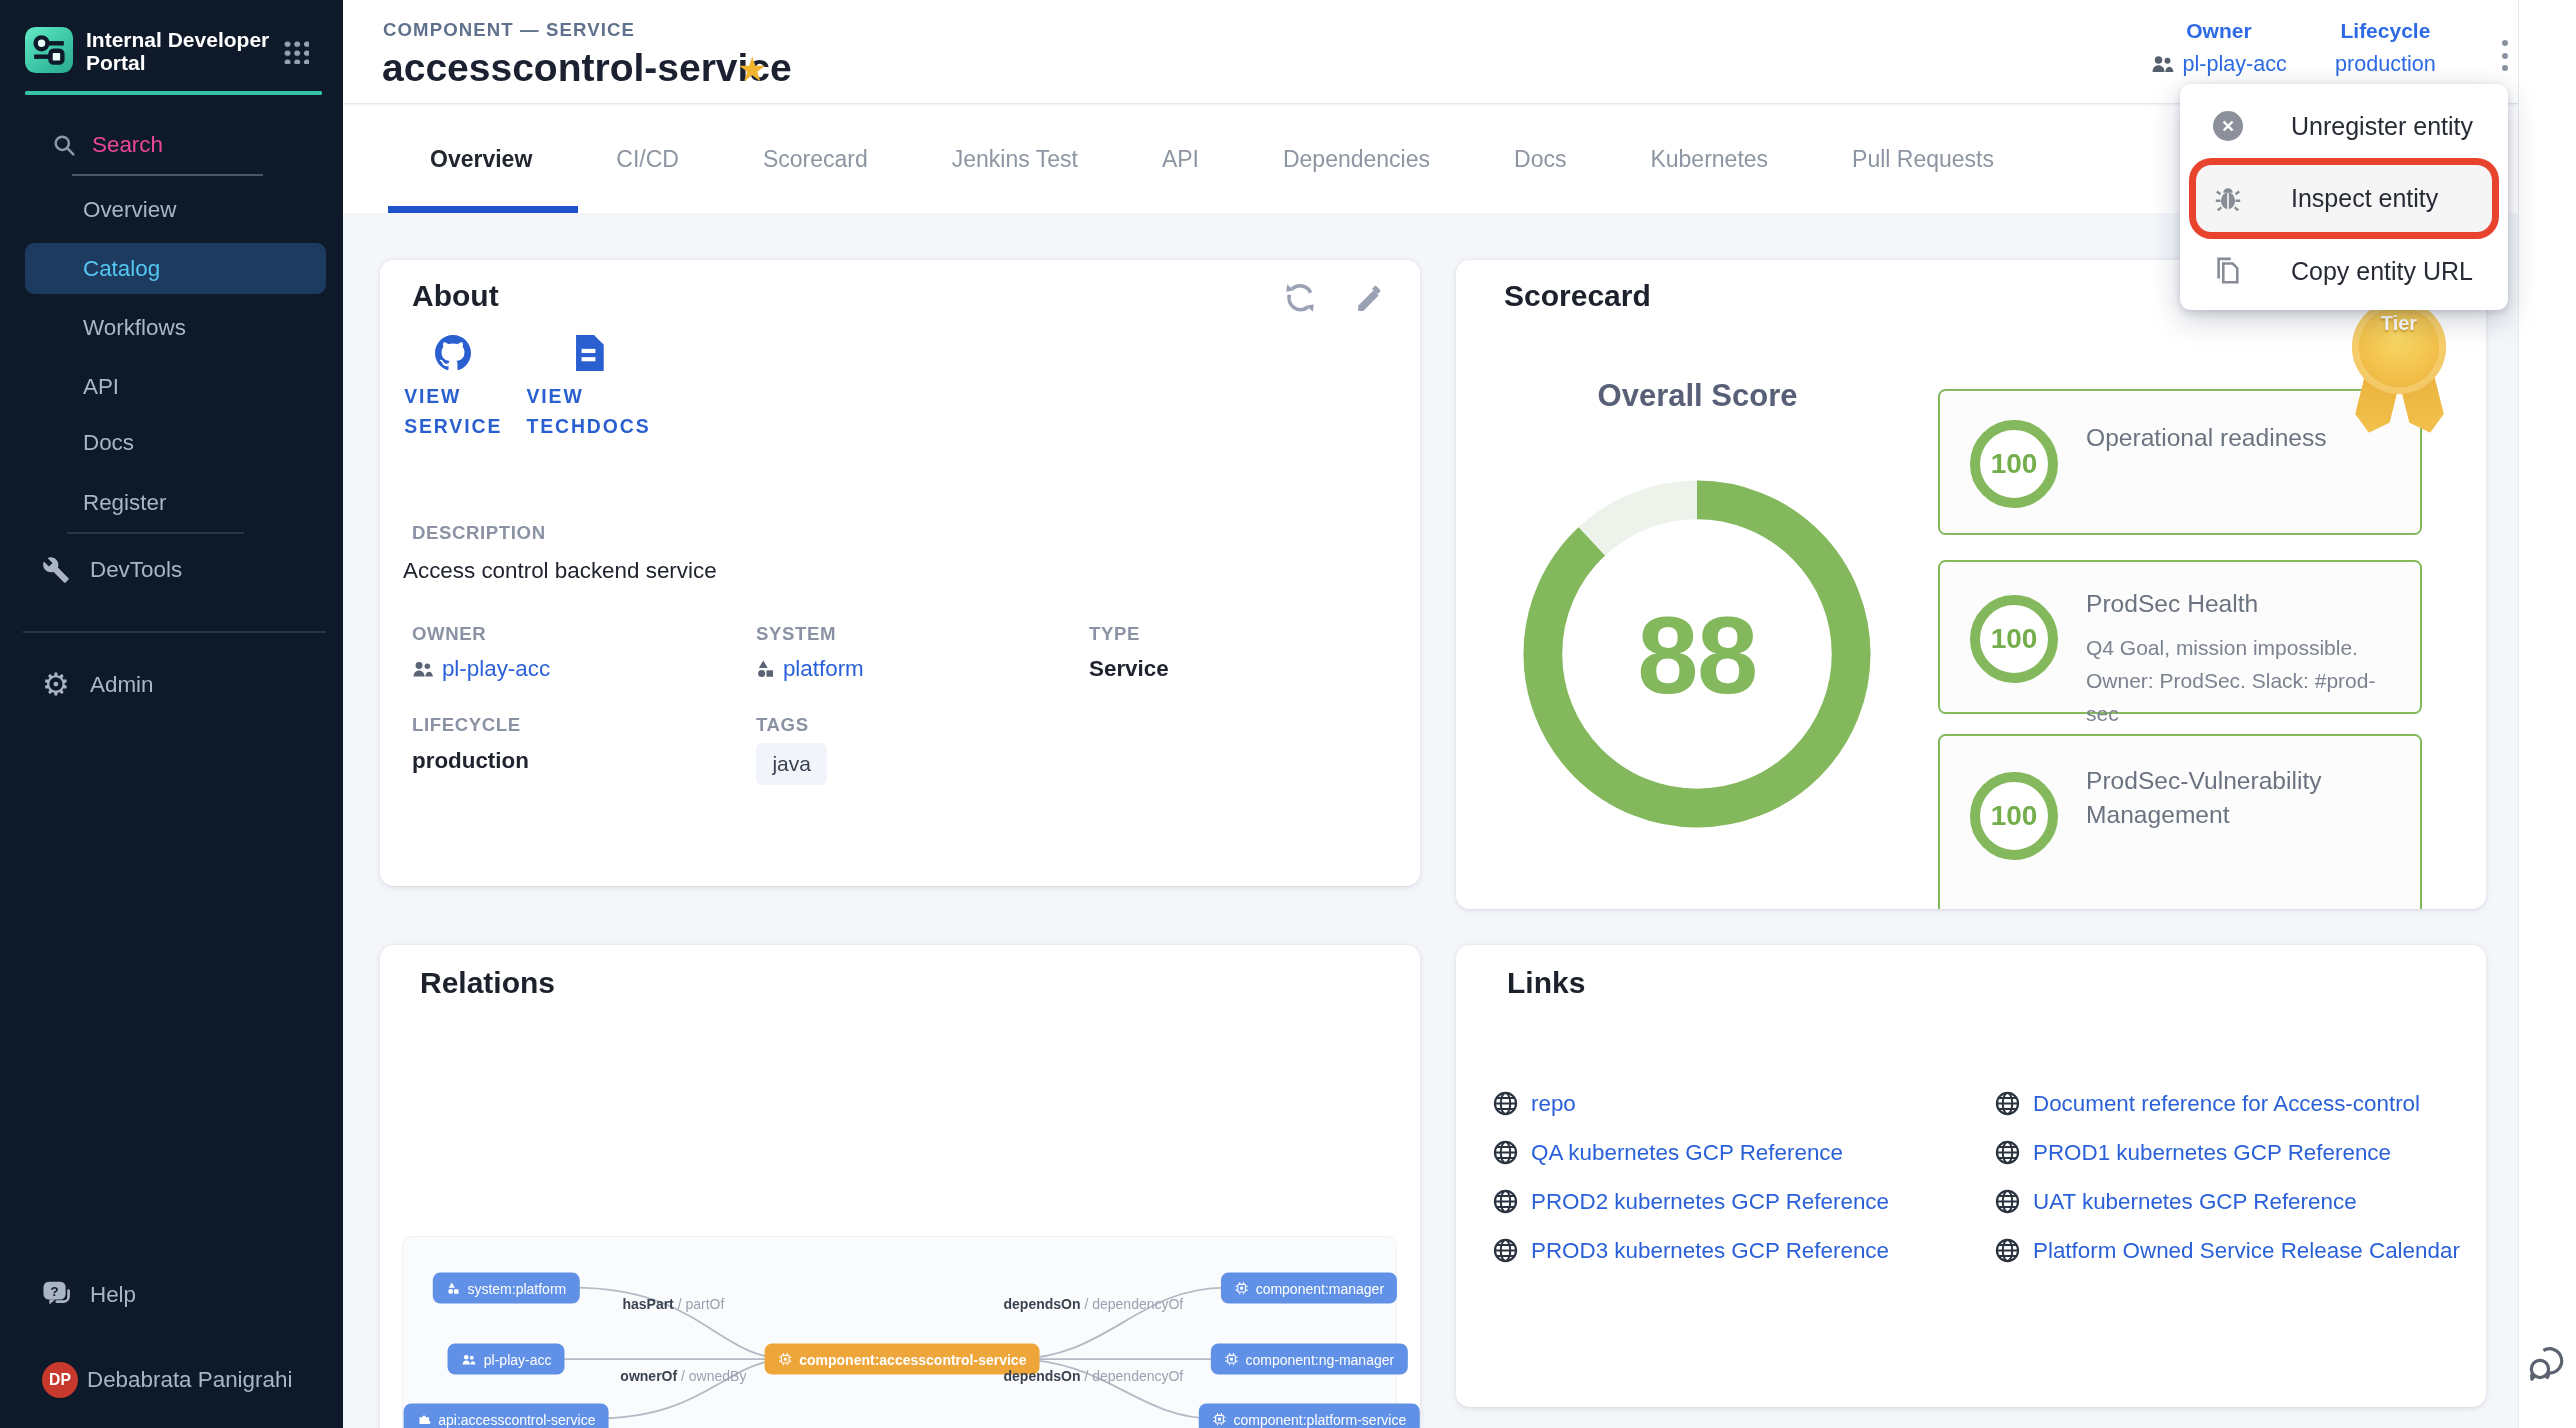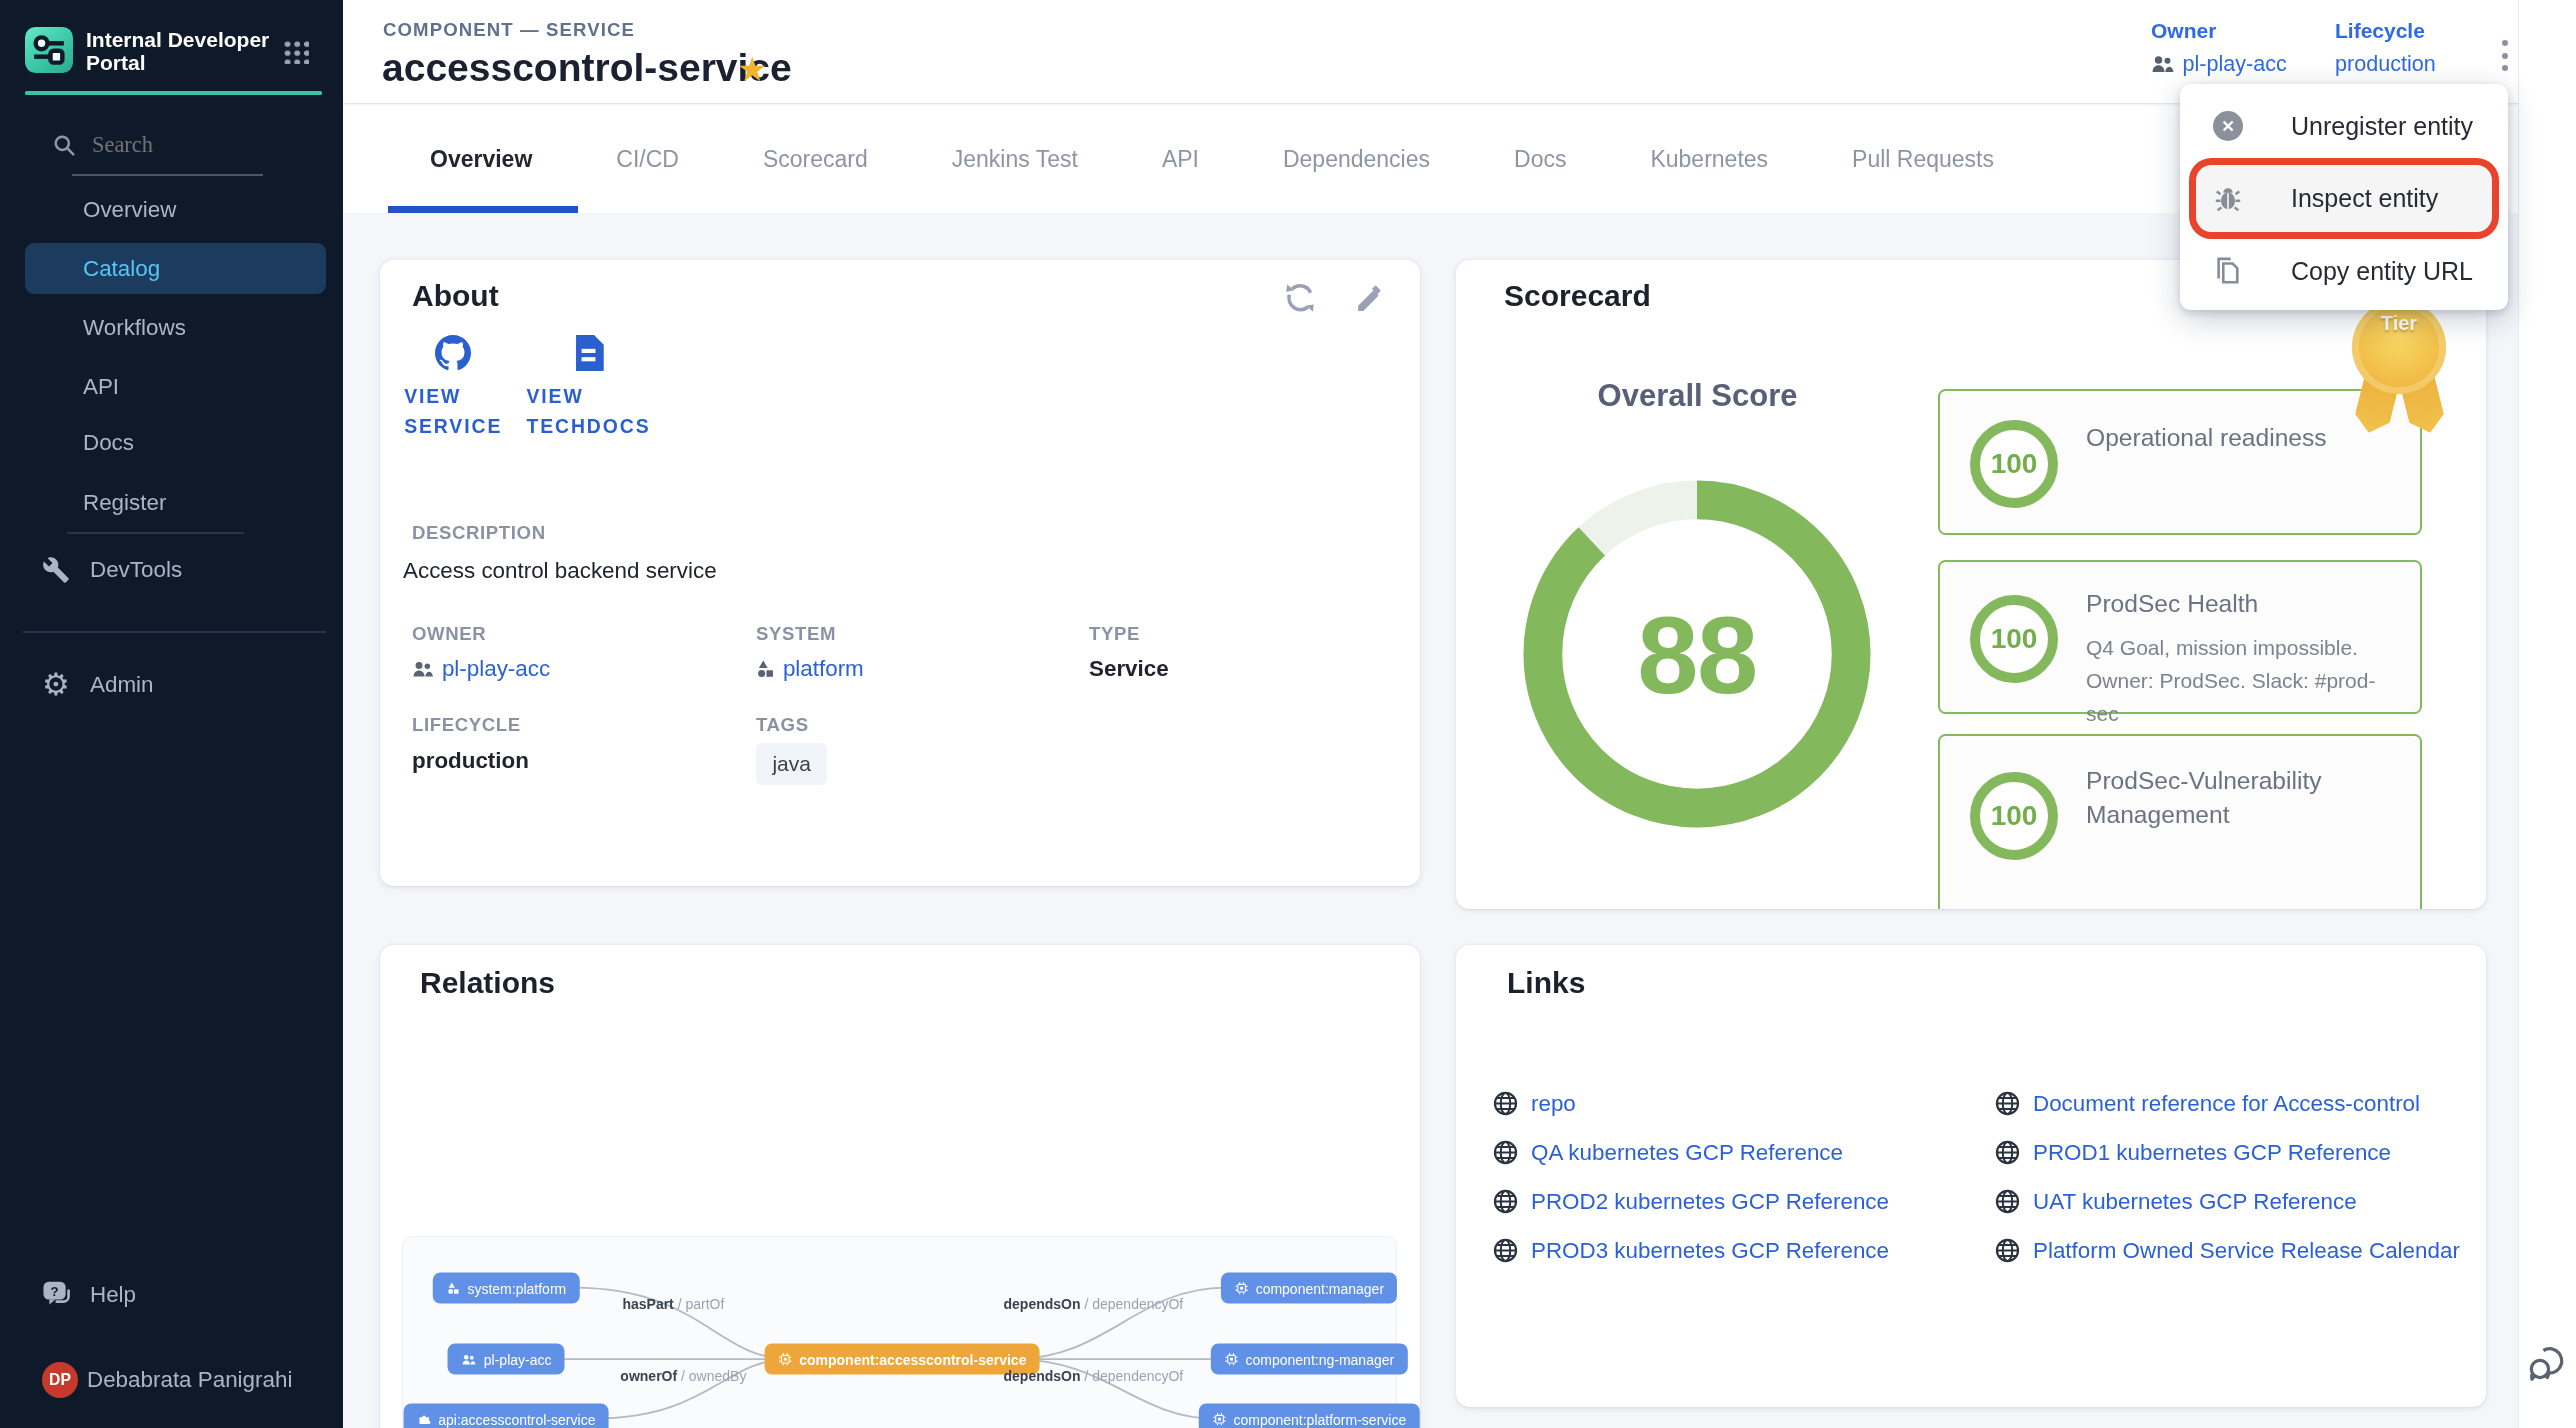--- a/index.html
+++ b/index.html
@@ -11,35 +11,35 @@
   .sidebar { position:absolute; left:0; top:0; width:343px; height:1428px; background:#0e1a29; z-index:30; }
   .brand-icon { position:absolute; left:25px; top:27px; width:48px; height:46px; border-radius:10.4px;
     background:linear-gradient(140deg,#63e9c6 0%,#3cc7a6 55%,#2aa88b 100%); }
   .brand-title { position:absolute; left:86px; top:28px; color:#fff; font-size:21px; font-weight:700; line-height:23px; }
   .grid-icon { position:absolute; left:282px; top:39px; width:27px; height:25px;
     background-image:radial-gradient(circle,#96a1b1 2.7px, rgba(0,0,0,0) 3.1px); background-size:9.7px 9px; background-position:0.7px 0.7px; background-repeat:repeat; }
   .brand-underline { position:absolute; left:25px; top:91px; width:297px; height:3.7px; background:#35c2a5; border-radius:1.5px; }
 
   .search-row { position:absolute; left:0; top:128px; width:343px; height:34px; }
   .search-row svg { position:absolute; left:52px; top:4.5px; }
-  .search-row .ph { position:absolute; left:92px; top:3.7px; font-size:22.4px; color:#737373;font-family:Liberation Serif, serif; }
+  .search-row .ph { position:absolute; left:92px; top:3.7px; font-size:22.4px; color:#ec4899; }
   .search-underline { position:absolute; left:72px; top:174px; width:191px; height:1.5px; background:#46566b; }
 
   .nav-item { position:absolute; left:0; width:343px; height:49px; line-height:49px; color:#a9b6c6; font-size:22.4px; padding-left:83px; }
   .nav-pill { position:absolute; left:24.6px; top:243px; width:301px; height:51px; background:#1d3a5f; border-radius:9px; }
   .nav-item.selected { color:#55c7f2; }
   .side-div { position:absolute; height:1.5px; background:#273646; }
   .icon-item { position:absolute; left:0; width:343px; height:49px; display:flex; align-items:center; color:#a9b6c6; font-size:22.4px; }
   .icon-item .ic { width:45px; margin-left:42px; margin-right:3px; display:flex; align-items:center; }
   .gear-glyph { font-size:31px; color:#a9b4c4; line-height:1; }
   .avatar { width:36px; height:36px; border-radius:50%; background:#c6392c; color:#fff; font-size:15.7px; font-weight:700;
             display:flex; align-items:center; justify-content:center; margin-left:42px; margin-right:9px; }
 
   
-  .topbar { position:absolute; left:343px; top:0; width:2233px; height:104px; background:#fff; border-bottom:1.5px solid #e4e7ec; }
+  .topbar { position:absolute; left:343px; top:0; width:2233px; height:104px; background:#fff; border-bottom:1.5px solid #e4e7ec;text-align:center; }
   .eyebrow { position:absolute; left:40px; top:19.4px; font-size:18.6px; font-weight:600; letter-spacing:1.1px; color:#5f718c; }
   .page-title { position:absolute; left:39px; top:46px; font-size:39px; font-weight:700; color:#1b2130; }
   .star-icon { position:absolute; left:394px; top:49px; font-size:34px; color:#f0b42e; }
   .hdr-block { position:absolute; top:19.4px; }
   .hdr-block .hl { font-size:21px; font-weight:700; color:#2d6ae3; }
   .hdr-block .hv { margin-top:7.5px; font-size:21.6px; color:#2d6ae3; display:flex; align-items:center; gap:7.5px; }
   .kebab { position:absolute; left:2147px; top:33px; width:30px; height:45px; display:flex; flex-direction:column; align-items:center; justify-content:center; gap:6.7px; }
   .kebab i { width:6px; height:6px; border-radius:50%; background:#8a93a2; }
 
   .tabsbar { position:absolute; left:343px; top:106px; width:2233px; height:107px; background:#fff; }

